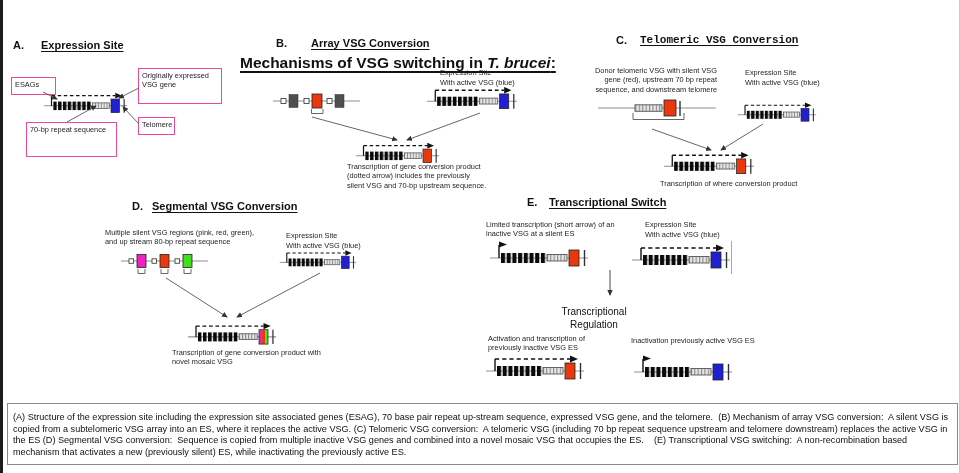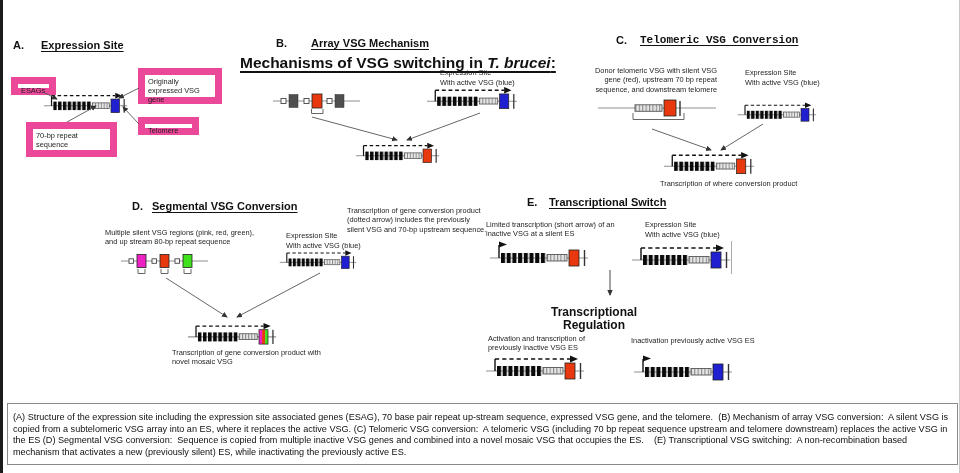--- a/index.html
+++ b/index.html
@@ -7,23 +7,23 @@
          font-family:"Liberation Sans",sans-serif;color:#111;
          border-left:3px solid #1c1c1c;box-sizing:border-box;}
   #stage:after{content:"";position:absolute;right:0;top:0;width:1px;height:100%;background:#c9c9c9;}
   .abs{position:absolute;}
   .title{font-size:15.5px;font-weight:bold;white-space:nowrap;
          text-decoration:underline;text-decoration-thickness:2px;text-underline-offset:3px;margin-top:48px;}
   .plabel{font-size:11px;font-weight:bold;}
   .phead{font-size:11px;font-weight:bold;text-decoration:underline;text-underline-offset:2px;}
   .cap{font-size:7.4px;line-height:9.4px;color:#1d1d1d;}
   .cap2{font-size:7.4px;line-height:9.6px;color:#1d1d1d;white-space:nowrap;}
-  .callout{position:absolute;border:7px solid #ec4899;background:#fff;font-size:7.4px;line-height:9.2px;
+  .callout{position:absolute;border:1px solid #ec4899;background:#fff;font-size:7.4px;line-height:9.2px;
            color:#1d1d1d;padding:2px 3px;box-sizing:border-box;}
-  .reg{font-size:12px;font-weight:bold;text-align:center;line-height:12.5px;color:#111;}
+  .reg{font-size:10px;font-weight:normal;text-align:center;line-height:12.5px;color:#111;}
   .footerbox{position:absolute;border:1px solid #8a8a8a;background:#fff;box-sizing:border-box;
              font-size:9.1px;line-height:11.5px;color:#0f0f0f;padding:8px 5px;white-space:pre-wrap;overflow:hidden;}
   .construct{position:absolute;overflow:visible;}
   .ovl{position:absolute;overflow:visible;}
   
   .bl{stroke:#909090;stroke-width:1.2;fill:none;}
   .pk{stroke:#111;stroke-width:1.4;fill:none;}
   .dsh{stroke-dasharray:4.2,3;}
   .fk{fill:#111;}
   .hseg{fill:url(#hatch);stroke:#555;stroke-width:.9;}
@@ -61,21 +61,21 @@
 <div id="stage">
 
   <div class="abs title" style="left:237px;top:6px;"><span>Mechanisms of VSG switching in </span><span class="it">T. brucei</span><span>:</span></div>
 
   <div class="abs plabel" style="left:10px;top:39px;">A.</div>
   <div class="abs phead" style="left:38px;top:39px;">Expression Site</div>
 
   <div class="callout" style="left:8px;top:77px;width:45px;height:18px;">ESAGs</div>
   <div class="callout" style="left:135px;top:68px;width:84px;height:36px;">Originally expressed VSG gene</div>
   <div class="callout" style="left:23px;top:122px;width:91px;height:35px;">70-bp repeat  sequence</div>
-  <div class="callout" style="left:135px;top:117px;width:61px;height:18px;">Telomere</div>
+  <div class="callout" style="left:135px;top:117px;width:37px;height:18px;">Telomere</div>
 
   <svg class="construct" style="left:40px;top:88px" width="85" height="27.2" viewBox="0 0 100 32">
     <line class="bl" x1="1" y1="21" x2="99" y2="21"></line>
     <g>
       <line class="pk" x1="10" y1="21" x2="10" y2="9"></line>
         <line class="pk dsh" x1="10" y1="9" x2="85" y2="9"></line>
         <polygon class="fk" points="85,5.5 93,9 85,12.5"></polygon>
     </g>
     <rect x="12" y="16" width="45" height="10" fill="url(#esagpat)"></rect>
     <rect class="hseg" x="58" y="17.5" width="20" height="6.5"></rect>
@@ -84,21 +84,21 @@
   </svg>
 
   <svg class="ovl" style="left:0;top:60px" width="240" height="110" viewBox="0 0 240 110">
     <line class="cn" marker-end="url(#ah)" x1="40" y1="32" x2="54" y2="39"></line>
     <line class="cn" marker-end="url(#ah)" x1="136" y1="28" x2="116" y2="38"></line>
     <line class="cn" marker-end="url(#ah)" x1="64" y1="62" x2="93" y2="46"></line>
     <line class="cn" marker-end="url(#ah)" x1="136" y1="64" x2="120" y2="47"></line>
   </svg>
 
   <div class="abs plabel" style="left:273px;top:37px;">B.</div>
-  <div class="abs phead" style="left:308px;top:37px;">Array VSG Mechanism</div>
+  <div class="abs phead" style="left:308px;top:37px;">Array VSG Conversion</div>
 
   <div class="abs cap2" style="left:437px;top:68px;">
     <div>Expression Site</div>
     <div>With active VSG (blue)</div>
   </div>
 
   <svg class="construct" style="left:270px;top:90px" width="88" height="26" viewBox="0 0 88 26">
     <line class="bl" x1="0" y1="11" x2="87" y2="11"></line>
     <rect class="osq" x="8" y="8.5" width="5" height="5"></rect>
     <rect class="gbox" x="16" y="4.5" width="9" height="13"></rect>
@@ -133,21 +133,21 @@
       <line class="pk" x1="10" y1="21" x2="10" y2="9"></line>
         <line class="pk dsh" x1="10" y1="9" x2="85" y2="9"></line>
         <polygon class="fk" points="85,5.5 93,9 85,12.5"></polygon>
     </g>
     <rect x="12" y="16" width="45" height="10" fill="url(#esagpat)"></rect>
     <rect class="hseg" x="58" y="17.5" width="20" height="6.5"></rect>
     <rect class="vsg c-red" x="80" y="13" width="10" height="16"></rect>
     <line class="term" x1="95.5" y1="13" x2="95.5" y2="29"></line>
   </svg>
 
-  <div class="abs cap" style="left:344px;top:162px;width:142px;margin-top:44px;">Transcription of gene conversion product (dotted arrow) includes the previously silent VSG and 70-bp upstream sequence.</div>
+  <div class="abs cap" style="left:344px;top:162px;width:142px;">Transcription of gene conversion product (dotted arrow) includes the previously silent VSG and 70-bp upstream sequence.</div>
 
   <div class="abs plabel" style="left:613px;top:34px;">C.</div>
   <div class="abs phead" style="left:637px;top:34px;font-family:Liberation Mono, monospace;">Telomeric VSG Conversion</div>
 
   <div class="abs cap" style="left:579px;top:66px;width:135px;text-align:right;">Donor telomeric VSG with silent VSG gene (red), upstream 70 bp repeat sequence, and downstream telomere</div>
   <div class="abs cap2" style="left:742px;top:68px;">
     <div>Expression Site</div>
     <div>With active VSG (blue)</div>
   </div>
 

